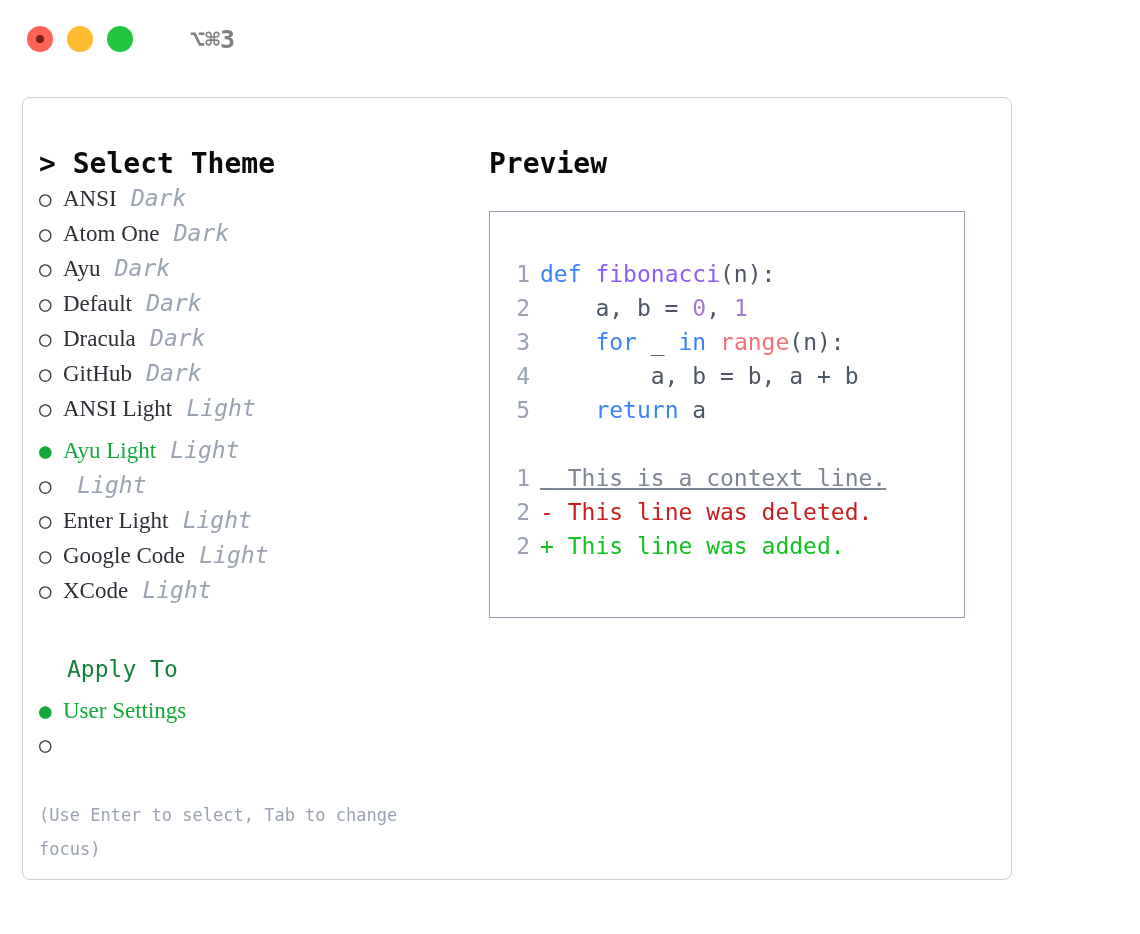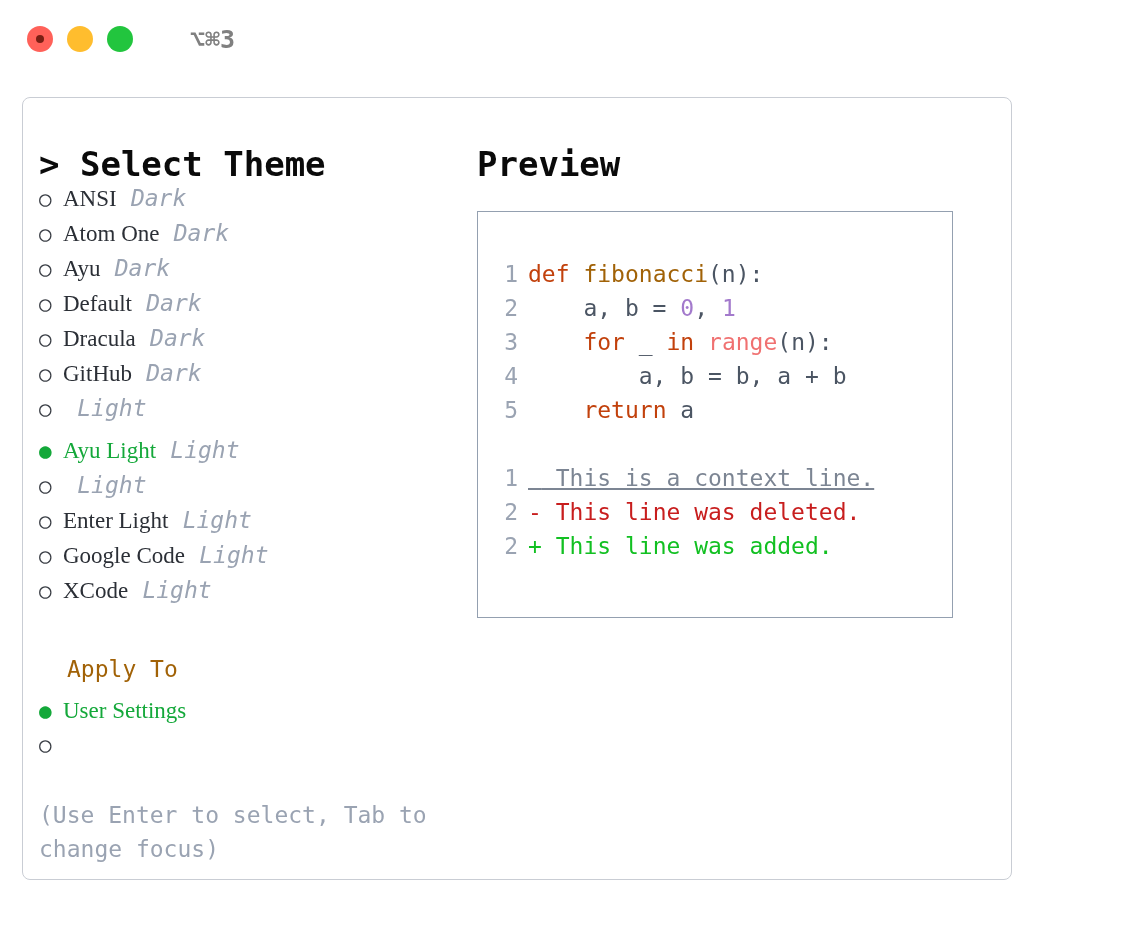--- a/index.html
+++ b/index.html
@@ -77,21 +77,21 @@
   }
 
   
   .left-col {
     position: absolute;
     left: 16px;
     top: 49px;
     width: 450px;
   }
   .col-head {
-    font-size: 34px;
+    font-size: 28px;
     font-weight: bold;
     color: #0a0a0a;
     line-height: 34px;
     white-space: pre;
   }
   .list { margin-top: 0px; }
   .row {
     display: flex;
     align-items: baseline;
     line-height: 34px;
@@ -105,39 +105,39 @@
     color: #3b3f46;
   }
   .marker.selected { color: #14a83a; }
   .name { color: #2b2f36; font-family: Liberation Serif, serif; }
   .name.selected { color: #14a83a; margin-top: 8px; }
   .kind { color: #9aa3b2; font-style: italic; }
   .gap { display: inline-block; width: 0.62em; }
 
   .section-head {
     font-size: 23px;
-    color: #a16207;
+    color: #15803d;
     line-height: 34px;
     padding-left: 28px;
     margin-top: 44px;
     white-space: pre;
   }
   .hint {
     margin-top: 36px;
-    font-size: 23px;
+    font-size: 17px;
     line-height: 34px;
     color: #9aa3b2;
     width: 420px;
     white-space: pre-wrap;
   }
 
   
   .right-col {
     position: absolute;
-    left: 454px;
+    left: 466px;
     top: 49px;
     width: 500px;
   }
   .preview-box {
     margin-top: 30px;
     width: 476px;
     height: 407px;
     border: 1.6px solid #94a0b0;
     box-sizing: border-box;
     background: #ffffff;
@@ -152,22 +152,22 @@
     white-space: pre;
   }
   .code-line { display: block; white-space: pre; }
   .ln {
     display: inline-block;
     width: 28px;
     text-align: right;
     color: #9aa3b2;
     margin-right: 10px;
   }
-  .kw       { color: #c2410c; }
-  .fn       { color: #a16207; }
+  .kw       { color: #3b82f6; }
+  .fn       { color: #8b5cf6; }
   .num      { color: #a37acc; }
   .builtin  { color: #f07171; }
   .plain    { color: #4b5563; }
   .ctx      { color: #7c8593; text-decoration: underline; }
   .del      { color: #c81e1e; }
   .add      { color: #12c022; }
   .blankline { display: block; height: 34px; }
 </style>
 </head>
 <body>
@@ -188,21 +188,21 @@
 
       <div class="left-col">
         <div class="col-head">&gt; Select Theme</div>
         <div class="list" id="theme-list">
             <div class="row"><span class="marker">○</span><span class="name">ANSI</span><span class="gap"> </span><span class="kind">Dark</span></div>
             <div class="row"><span class="marker">○</span><span class="name">Atom One</span><span class="gap"> </span><span class="kind">Dark</span></div>
             <div class="row"><span class="marker">○</span><span class="name">Ayu</span><span class="gap"> </span><span class="kind">Dark</span></div>
             <div class="row"><span class="marker">○</span><span class="name">Default</span><span class="gap"> </span><span class="kind">Dark</span></div>
             <div class="row"><span class="marker">○</span><span class="name">Dracula</span><span class="gap"> </span><span class="kind">Dark</span></div>
             <div class="row"><span class="marker">○</span><span class="name">GitHub</span><span class="gap"> </span><span class="kind">Dark</span></div>
-            <div class="row"><span class="marker">○</span><span class="gap"> </span><span class="kind">Light</span></div>
+            <div class="row"><span class="marker">○</span><span class="name">ANSI Light</span><span class="gap"> </span><span class="kind">Light</span></div>
             <div class="row"><span class="marker selected">●</span><span class="name selected">Ayu Light</span><span class="gap"> </span><span class="kind">Light</span></div>
             <div class="row"><span class="marker">○</span><span class="gap"> </span><span class="kind">Light</span></div>
             <div class="row"><span class="marker">○</span><span class="name">Enter Light</span><span class="gap"> </span><span class="kind">Light</span></div>
             <div class="row"><span class="marker">○</span><span class="name">Google Code</span><span class="gap"> </span><span class="kind">Light</span></div>
             <div class="row"><span class="marker">○</span><span class="name">XCode</span><span class="gap"> </span><span class="kind">Light</span></div>
           </div>
 
         <div class="section-head">Apply To</div>
         <div class="list" id="apply-list">
             <div class="row"><span class="marker selected">●</span><span class="name selected">User Settings</span></div>

